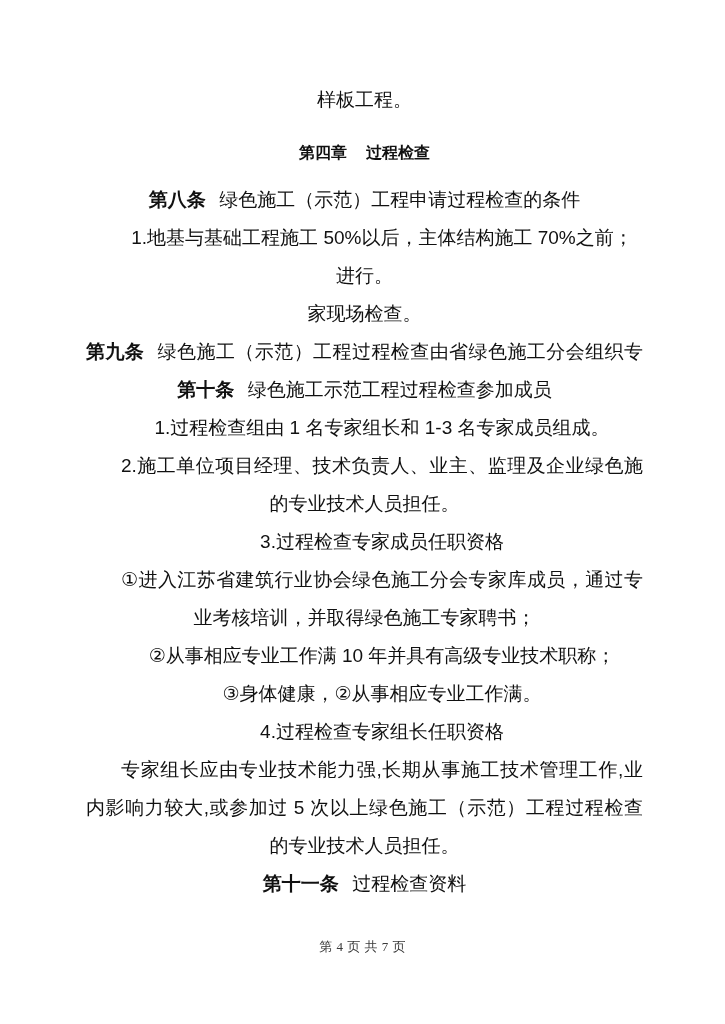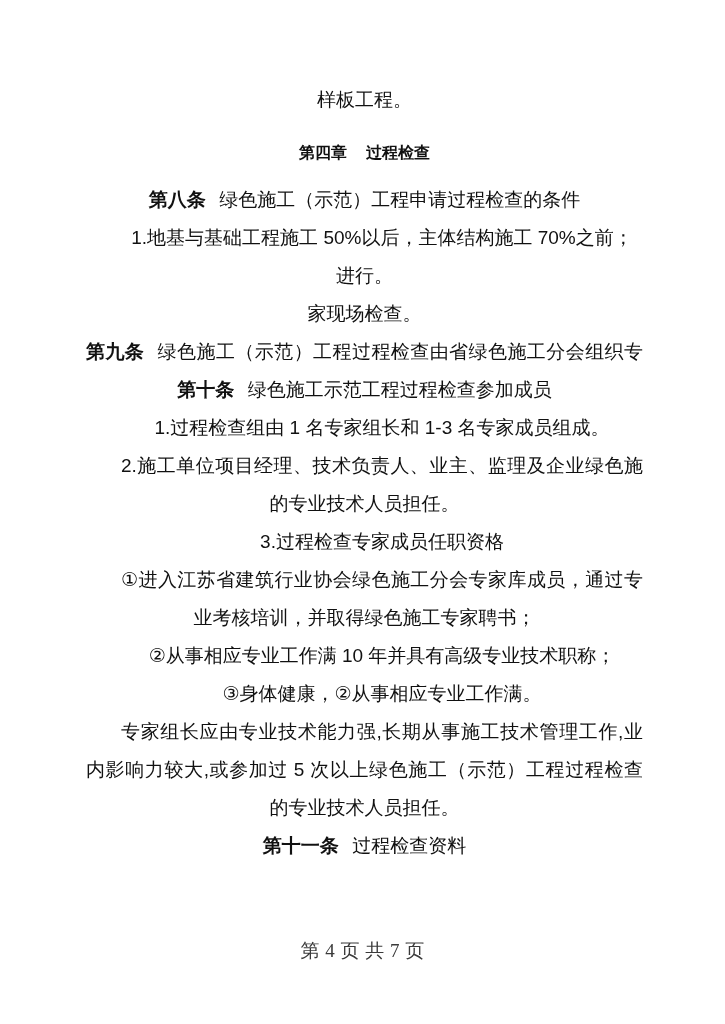--- a/index.html
+++ b/index.html
@@ -38,21 +38,21 @@
     font-weight: bold;
     white-space: nowrap;
   }
   .heading .gap { display: inline-block; width: 1.2em; }
   .footer {
     position: absolute;
     left: 0; top: 938px;
     width: 100%;
     text-align: center;
     font-family: "Liberation Serif", "DejaVu Serif", serif;
-    font-size: 19px;
+    font-size: 13px;
     color: #3a3a3a;
     letter-spacing: 0.5px;
   }
 </style>
 </head>
 <body>
 
 <div class="page">
   <div class="content">
 
@@ -93,20 +93,23 @@
           <div class="tline fill indent"><span>①进入江苏省建筑行业协会绿色施工分会专家库成员，通过专</span></div>
           <div class="tline"><span>业考核培训，并取得绿色施工专家聘书；</span></div>
         </div>
         <div>
           <div class="tline indent"><span>②从事相应专业工作满 10 年并具有高级专业技术职称；</span></div>
         </div>
         <div>
           <div class="tline indent"><span>③身体健康，②从事相应专业工作满。</span></div>
         </div>
         <div>
+          <div class="tline indent"><span>4.过程检查专家组长任职资格</span></div>
+        </div>
+        <div>
           <div class="tline fill indent"><span>专家组长应由专业技术能力强,长期从事施工技术管理工作,业</span></div>
           <div class="tline fill"><span>内影响力较大,或参加过 5 次以上绿色施工（示范）工程过程检查</span></div>
           <div class="tline"><span>的专业技术人员担任。</span></div>
         </div>
         <div>
           <div class="tline"><span class="label">第十一条</span><span>过程检查资料</span></div>
         </div>
       </div>
 
   </div>

